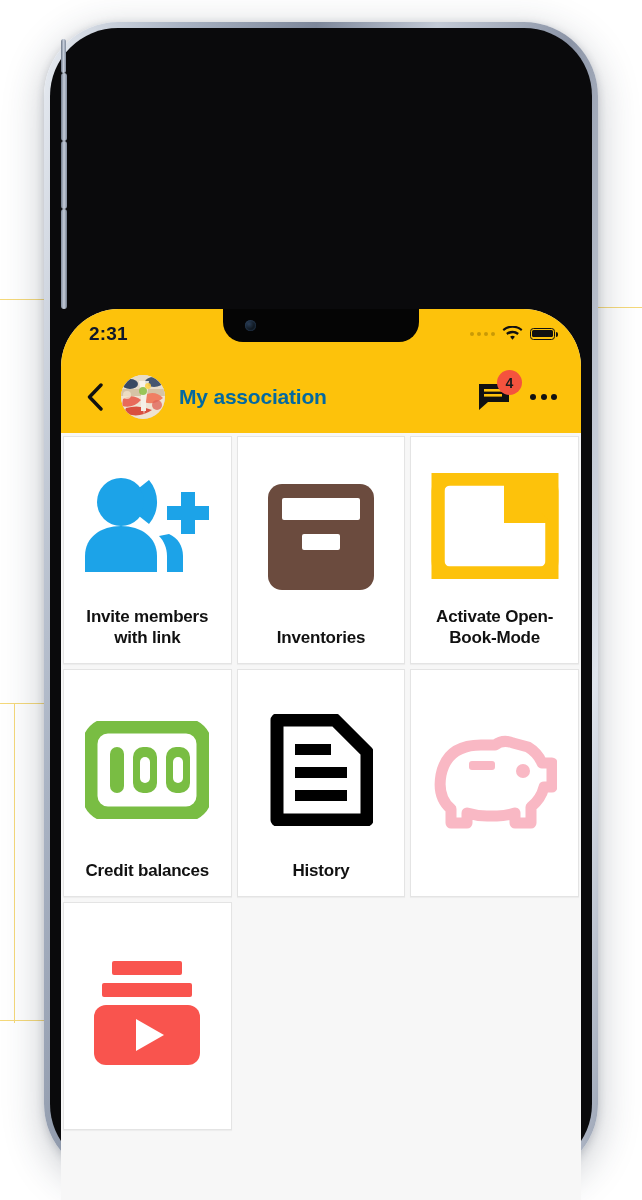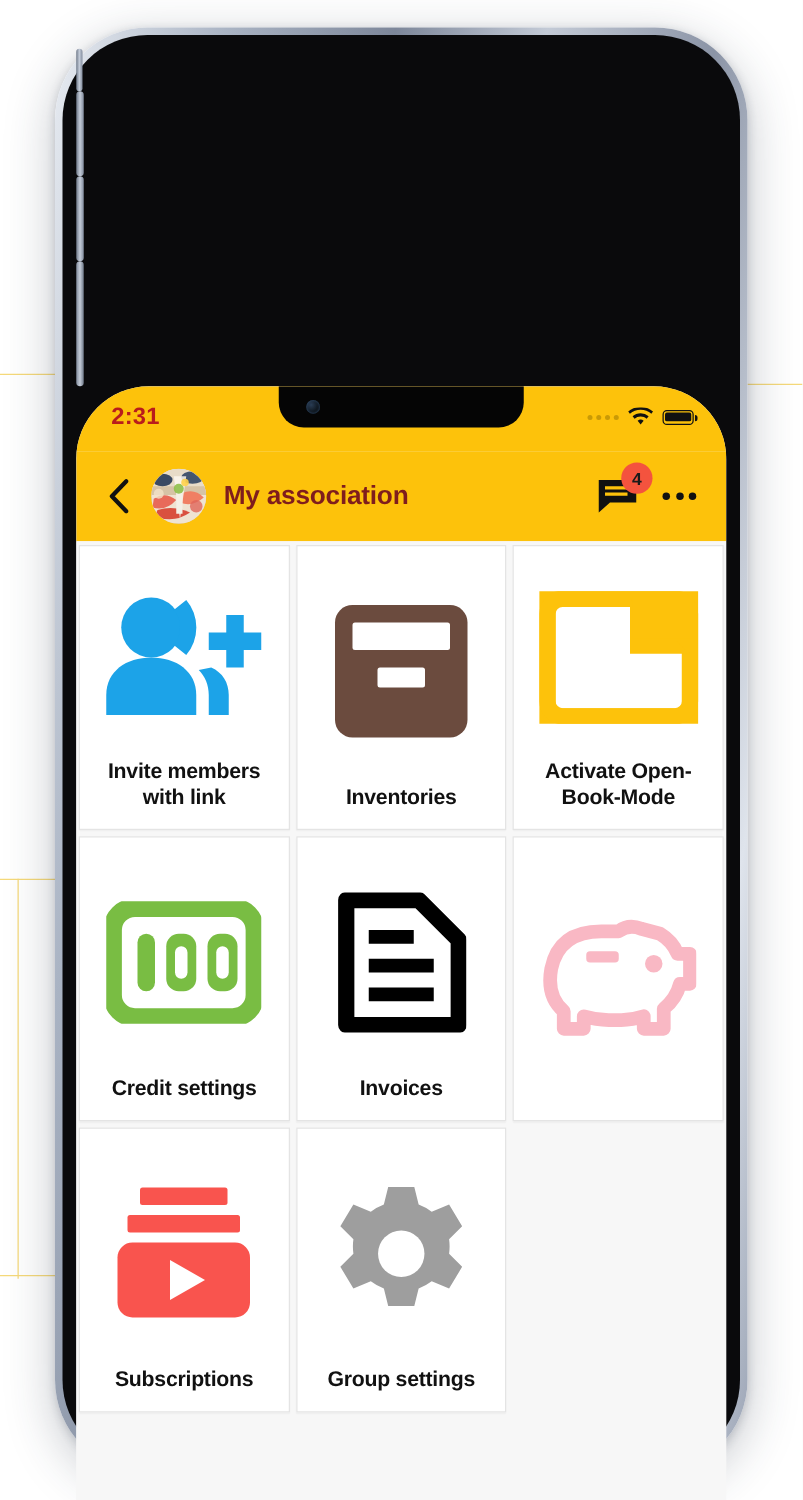--- a/index.html
+++ b/index.html
@@ -58,21 +58,21 @@
     background:radial-gradient(circle at 35% 35%, #2a3d55 0%, #101820 55%, #05080c 100%);
     box-shadow:inset 0 0 2px #3a5a80;
   }
 
   
   .statusbar {
     position:relative; height:52px; background:#FDC20B; flex:0 0 auto;
     display:flex; align-items:flex-start; justify-content:space-between;
     padding:14px 26px 0 28px; z-index:30;
   }
-  .clock { font-size:19px; font-weight:700; color:#b91c1c; letter-spacing:.2px; }
+  .clock { font-size:19px; font-weight:700; color:#0f172a; letter-spacing:.2px; }
   .status-right { display:flex; align-items:center; gap:7px; margin-top:3px; }
   .sig-dots { display:flex; gap:3px; align-items:center; }
   .sig-dots i { width:4px; height:4px; border-radius:50%; background:#c99a06; display:block; }
   .battery { width:25px; height:12px; border:1.7px solid #111; border-radius:3.5px;
     position:relative; display:flex; align-items:center; padding:1.4px; }
   .battery::after { content:""; position:absolute; right:-4px; top:3.5px;
     width:2.2px; height:4.5px; background:#111; border-radius:0 2px 2px 0; }
   .battery b { display:block; height:100%; width:100%; background:#111; border-radius:1.5px; }
 
   
@@ -80,21 +80,21 @@
     background:#FDC20B; height:72px; flex:0 0 auto;
     display:flex; align-items:center; padding:0 24px 0 20px; gap:14px;
     position:relative;
   }
   .back-btn { width:26px; height:30px; display:flex; align-items:center; justify-content:center; cursor:pointer; }
   .avatar {
     width:44px; height:44px; border-radius:50%; overflow:hidden; flex:0 0 auto;
     background:#d9c7b0; position:relative;
   }
   .avatar .ph { position:absolute; inset:0; }
-  .title { font-size:21px; font-weight:700; color:#7f1d1d; flex:1 1 auto; letter-spacing:-.2px; }
+  .title { font-size:21px; font-weight:700; color:#0369a1; flex:1 1 auto; letter-spacing:-.2px; }
   .appbar-actions { display:flex; align-items:center; gap:20px; }
   .chat-wrap { position:relative; width:32px; height:30px; cursor:pointer; }
   .badge {
     position:absolute; right:-12px; top:-12px; min-width:25px; height:25px;
     border-radius:50%; background:#F4533E; color:#1a1a1a;
     font-size:14px; font-weight:700; display:flex; align-items:center; justify-content:center;
     padding:0 3px;
   }
   .kebab { display:flex; gap:4.5px; align-items:center; cursor:pointer; padding:6px 0; }
   .kebab i { width:6px; height:6px; border-radius:50%; background:#111; display:block; }
@@ -253,33 +253,33 @@
               <div class="art">
                 <svg width="124" height="98" viewBox="0 0 124 98">
                   <rect x="5" y="5" width="114" height="88" rx="18" ry="18" fill="none" stroke="#79BD43" stroke-width="15"></rect>
                   <rect x="25" y="26" width="14" height="46" rx="7" fill="#79BD43"></rect>
                   <rect x="48" y="26" width="24" height="46" rx="10" fill="#79BD43"></rect>
                   <rect x="55" y="36" width="10" height="26" rx="5" fill="#fff"></rect>
                   <rect x="81" y="26" width="24" height="46" rx="10" fill="#79BD43"></rect>
                   <rect x="88" y="36" width="10" height="26" rx="5" fill="#fff"></rect>
                 </svg>
               </div>
-              <div class="lab">Credit settings</div>
+              <div class="lab">Credit balances</div>
             </div>
 
             <div class="tile">
               <div class="art">
                 <svg width="104" height="112" viewBox="0 0 104 112">
                   <path d="M8 6 h58 l32 32 v68 h-90 z" fill="none" stroke="#000" stroke-width="13" stroke-linejoin="round"></path>
                   <rect x="26" y="30" width="36" height="11" fill="#000"></rect>
                   <rect x="26" y="53" width="52" height="11" fill="#000"></rect>
                   <rect x="26" y="76" width="52" height="11" fill="#000"></rect>
                 </svg>
               </div>
-              <div class="lab">Invoices</div>
+              <div class="lab">History</div>
             </div>
 
             <div class="tile">
               <div class="art">
                 <svg width="124" height="104" viewBox="0 0 124 104">
                   <path d="M80 14 q-10 -4 -18 2 h-14 q-34 0 -40 30 q-4 22 10 34 v14 h16 v-10 q10 3 20 3 h10 q9 0 18 -3 v10 h16 v-16 q10 -8 13 -20 h8 v-24 h-10 q-4 -10 -14 -16 z" fill="none" stroke="#F9B8C4" stroke-width="11" stroke-linejoin="round" stroke-linecap="round"></path>
                   <rect x="36" y="32" width="26" height="9" rx="3" fill="#F9B8C4"></rect>
                   <circle cx="90" cy="42" r="7" fill="#F9B8C4"></circle>
                 </svg>
               </div>
@@ -287,33 +287,23 @@
 
             <div class="tile">
               <div class="art">
                 <svg width="118" height="118" viewBox="0 0 118 118">
                   <rect x="24" y="6" width="70" height="14" rx="2" fill="#F9544E"></rect>
                   <rect x="14" y="28" width="90" height="14" rx="2" fill="#F9544E"></rect>
                   <rect x="6" y="50" width="106" height="60" rx="12" fill="#F9544E"></rect>
                   <path d="M48 64 l28 16 l-28 16 z" fill="#fff"></path>
                 </svg>
               </div>
-              <div class="lab">Subscriptions</div>
-            </div>
-
-
-            <div class="tile">
-              <div class="art">
-                <svg width="116" height="116" viewBox="0 0 100 100">
-                  <path d="M41 4 h18 l3 12 a36 36 0 0 1 9 5 l12 -5 l9 15 l-9 9 a36 36 0 0 1 0 10 l9 9 l-9 15 l-12 -5 a36 36 0 0 1 -9 5 l-3 12 h-18 l-3 -12 a36 36 0 0 1 -9 -5 l-12 5 l-9 -15 l9 -9 a36 36 0 0 1 0 -10 l-9 -9 l9 -15 l12 5 a36 36 0 0 1 9 -5 z" fill="#9E9E9E"></path>
-                  <circle cx="50" cy="50" r="16" fill="#fff"></circle>
-                </svg>
-              </div>
-              <div class="lab">Group settings</div>
-            </div>
+            </div>
+
+
 
           </div>
         </div>
 
       </div>
     </div>
   </div>
 </div>
 
 </body></html>

